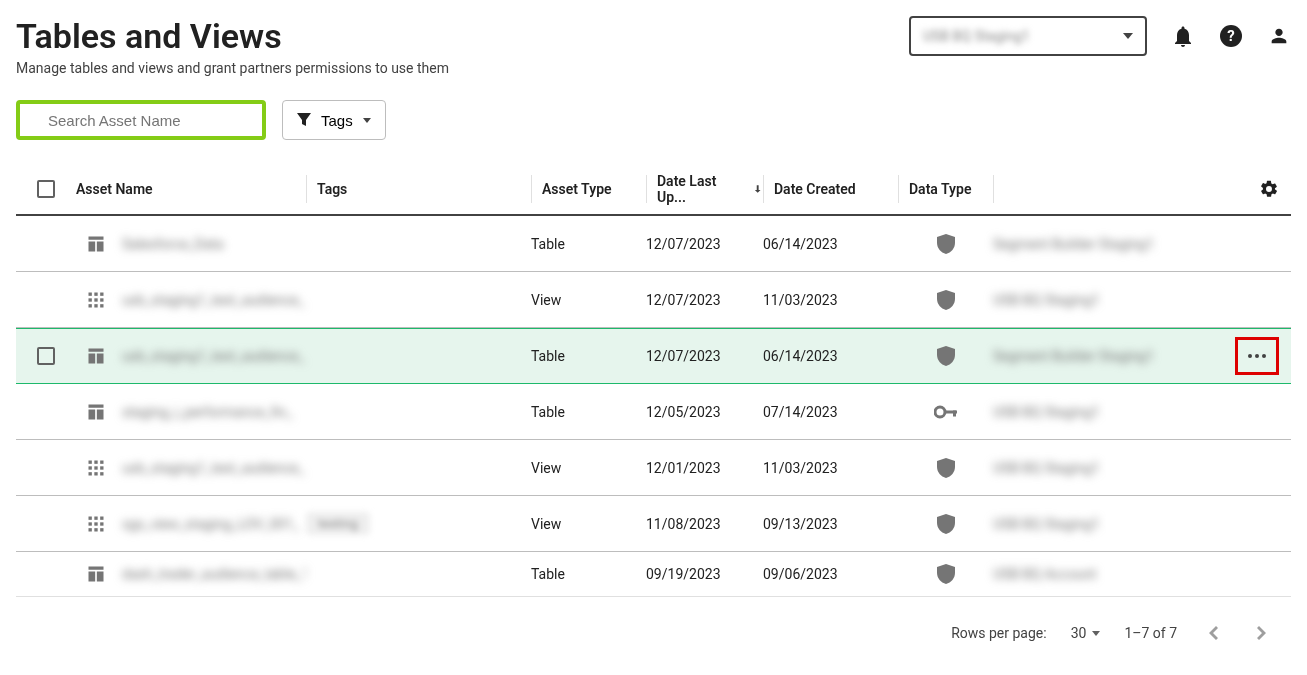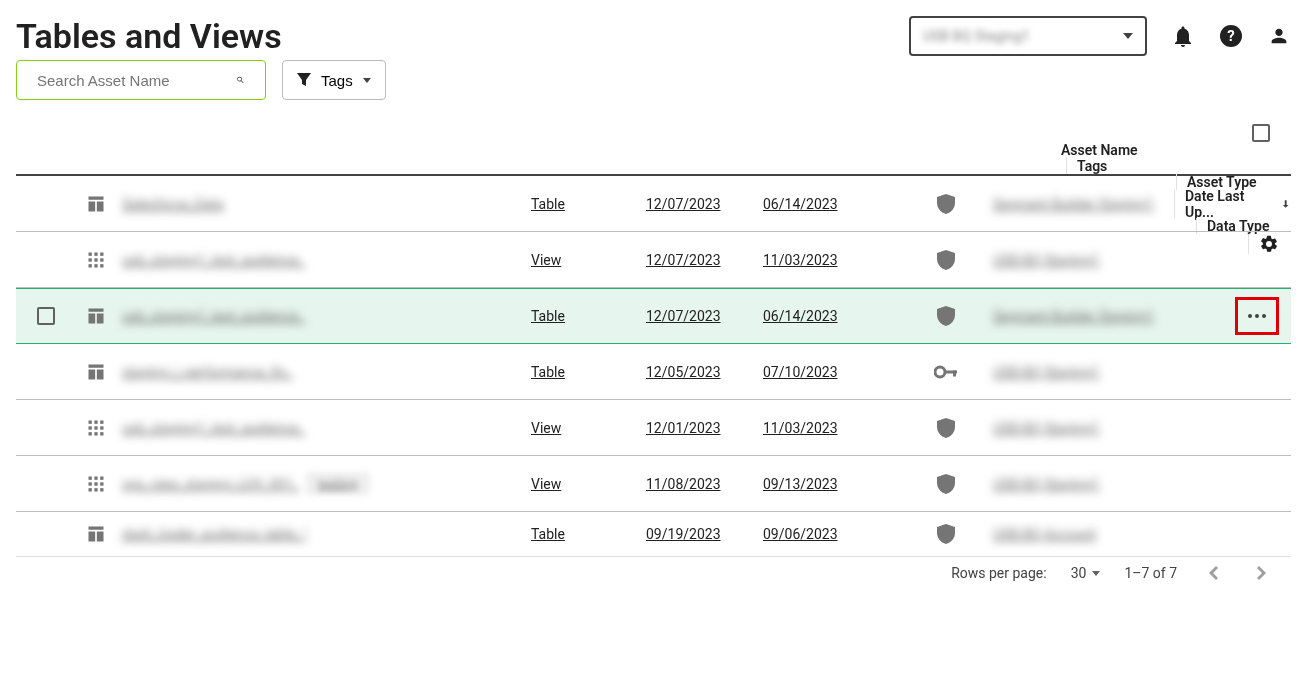--- a/index.html
+++ b/index.html
@@ -8,45 +8,45 @@
 .header-row { display: flex; justify-content: space-between; align-items: flex-start; margin-bottom: 0; gap: 41px; }
 .title-area { }
 .page-title { font-size: 34px; font-weight: 600; margin-bottom: 4px; }
 .page-subtitle { font-size: 14px; color: #424242; margin-bottom: 24px; }
 .header-actions { display: flex; align-items: center; gap: 24px; }
 .dataset-select { width: 238px; height: 40px; border: 2px solid #424242; border-radius: 4px; display: flex; align-items: center; justify-content: space-between; padding: 0 12px; background: #fff; cursor: pointer; }
 .dataset-select .label { color: #888; filter: blur(3px); font-size: 14px; }
 .icon-btn { width: 24px; height: 24px; display: flex; align-items: center; justify-content: center; cursor: pointer; }
 svg { display: block; }
 .controls-row { display: flex; gap: 16px; margin-bottom: 24px; }
-.search-box { width: 250px; height: 40px; border: 1px solid #84cc16; border-radius: 4px; display: flex; align-items: center; padding: 0 20px; }
+.search-box { width: 250px; height: 40px; border: 4px solid #84cc16; border-radius: 4px; display: flex; align-items: center; padding: 0 28px; }
 .search-box input { border: none; outline: none; flex: 1; font-size: 15px; color: #666; }
 .tags-btn { height: 40px; border: 1px solid #bdbdbd; border-radius: 4px; display: flex; align-items: center; padding: 0 14px; gap: 10px; background: #fff; cursor: pointer; font-size: 15px; }
 .table-wrap { }
-.thead { display: flex; align-items: flex-end; height: 52px; border-bottom: 2px solid #424242; font-size: 14px; font-weight: 600; flex-direction: column; }
+.thead { display: flex; align-items: center; height: 52px; border-bottom: 2px solid #424242; font-size: 14px; font-weight: 600; }
 .col-check { width: 60px; display: flex; align-items: center; justify-content: center; }
 .col-asset { width: 230px; padding-left: 0; display:flex; align-items:center; }
 .col-tags { width: 225px; display:flex; align-items:center; }
 .col-type { width: 115px; display:flex; align-items:center; }
 .col-updated { width: 117px; display:flex; align-items:center; gap:20px; }
 .col-created { width: 135px; display:flex; align-items:center; }
 .col-datatype { width: 95px; display:flex; align-items:center; }
 .col-owned { width: 165px; display:flex; align-items:center; }
 .col-actions { flex: 1; display:flex; align-items:center; justify-content:flex-end; padding-right: 12px; }
 .thead .sep { border-left: 1px solid #e0e0e0; height: 28px; padding-left: 10px; }
-.trow { display: flex; align-items: center; height: 56px; border-bottom: 1px solid #bdbdbd; font-size: 14px; position: relative; text-decoration: underline; }
+.trow { display: flex; align-items: center; height: 56px; border-bottom: 1px solid #bdbdbd; font-size: 14px; position: relative; }
 .trow.selected { background: #e6f5ed; border-top: 1px solid #1db96b; border-bottom: 1px solid #1db96b; }
 .trow.last { border-bottom: none; height: 44px; }
 .row-icon { margin-right: 16px; }
 .blur { filter: blur(4px); color: #777; white-space: nowrap; overflow: hidden; }
 .asset-cell { display: flex; align-items: center; padding-left: 10px; }
 .checkbox { width: 18px; height: 18px; border: 2px solid #616161; border-radius: 2px; }
 .tag-chip { background: #eee; border-radius: 4px; padding: 4px 12px; filter: blur(3px); color:#888; font-size:13px; }
 .more-box { border: 3px solid #d00; width: 44px; height: 38px; display: flex; align-items: center; justify-content: center; background: #e6f5ed; }
-.pagination { display: flex; align-items: center; justify-content: flex-end; gap: 24px; padding: 4px 18px 4px 0; font-size: 14px; color: #424242; border-top: 1px solid #e0e0e0; }
+.pagination { display: flex; align-items: center; justify-content: flex-end; gap: 24px; padding: 24px 18px 4px 0; font-size: 14px; color: #424242; border-top: 1px solid #e0e0e0; }
 .page-size { display: flex; align-items: center; gap: 6px; }
 .pager-btn { width: 24px; height: 24px; display: flex; align-items: center; justify-content: center; cursor: pointer; }
 </style>
 </head>
 <body>
 <div class="page">
 
 <div class="header-row">
   <div class="title-area">
     <h1 class="page-title">Tables and Views</h1>
@@ -70,20 +70,21 @@
           </svg>
     </div>
     <div class="icon-btn">
       <svg width="22" height="22" viewBox="0 0 24 24">
             <path d="M12 12c2.21 0 4-1.79 4-4s-1.79-4-4-4-4 1.79-4 4 1.79 4 4 4zm0 2c-2.67 0-8 1.34-8 4v2h16v-2c0-2.66-5.33-4-8-4z" fill="#212121"></path>
           </svg>
     </div>
   </div>
 </div>
 
+<p class="page-subtitle">Manage tables and views and grant partners permissions to use them</p>
 
 <div class="controls-row">
   <div class="search-box">
     <input type="text" placeholder="Search Asset Name" style="">
     <svg width="20" height="20" viewBox="0 0 24 24">
           <path d="M15.5 14h-.79l-.28-.27A6.471 6.471 0 0016 9.5 6.5 6.5 0 109.5 16c1.61 0 3.09-.59 4.23-1.57l.27.28v.79l5 4.99L20.49 19l-4.99-5zm-6 0C7.01 14 5 11.99 5 9.5S7.01 5 9.5 5 14 7.01 14 9.5 11.99 14 9.5 14z" fill="#424242"></path>
         </svg>
   </div>
   <button class="tags-btn">
     <svg width="14" height="14" viewBox="0 0 14 14">
@@ -103,20 +104,21 @@
         </div>
     <div class="col-asset">Asset Name</div>
     <div class="col-tags sep">Tags</div>
     <div class="col-type sep">Asset Type</div>
     <div class="col-updated sep">
       <span>Date Last Up...</span>
       <svg width="14" height="14" viewBox="0 0 24 24">
             <path d="M12 20l-6-6h4V4h4v10h4z" fill="#424242"></path>
           </svg>
     </div>
+    <div class="col-created sep">Date Created</div>
     <div class="col-datatype sep">Data Type</div>
     <div class="col-actions sep">
       <svg width="20" height="20" viewBox="0 0 24 24">
             <path d="M19.14 12.94c.04-.3.06-.61.06-.94 0-.32-.02-.64-.07-.94l2.03-1.58a.5.5 0 00.12-.64l-1.92-3.32a.5.5 0 00-.61-.22l-2.39.96a7.03 7.03 0 00-1.62-.94l-.36-2.54A.5.5 0 0014 2h-4a.5.5 0 00-.5.42l-.36 2.54c-.59.24-1.13.56-1.62.94l-2.39-.96a.5.5 0 00-.61.22L2.6 8.48a.5.5 0 00.12.64l2.03 1.58c-.05.3-.07.62-.07.94 0 .33.02.64.06.94l-2.03 1.58a.5.5 0 00-.12.64l1.92 3.32c.14.24.43.34.68.22l2.39-.96c.49.38 1.03.7 1.62.94l.36 2.54c.4.24.25.42.5.42h4c.25 0 .46-.18.5-.42l.36-2.54c.59-.24 1.13-.56 1.62-.94l2.39.96c.25.12.54.02.68-.22l1.92-3.32a.5.5 0 00-.12-.64l-2.03-1.58zM12 15.6A3.6 3.6 0 1112 8.4a3.6 3.6 0 010 7.2z" fill="#212121"></path>
           </svg>
     </div>
   </div>
   <div id="tbody">
         <div class="trow">
           <div class="col-check"></div>
@@ -222,21 +224,21 @@
             <span class="row-icon">
               <svg width="20" height="20" viewBox="0 0 24 24">
                 <path d="M3 3h18v4H3zM3 9h8v12H3zM13 9h8v12h-8z" fill="#757575"></path>
               </svg>
             </span>
             <span class="blur">staging_i_performance_fin_</span>
           </div>
           <div class="col-tags"></div>
           <div class="col-type">Table</div>
           <div class="col-updated">12/05/2023</div>
-          <div class="col-created">07/10/2023</div>
+          <div class="col-created">07/14/2023</div>
           <div class="col-datatype" style="justify-content: center;">
             <span>
               <svg width="24" height="14" viewBox="0 0 24 14">
                 <circle cx="6" cy="7" r="5" fill="none" stroke="#757575" stroke-width="3"></circle>
                 <rect x="10" y="5.5" width="13" height="3" fill="#757575"></rect>
                 <rect x="19" y="5.5" width="3" height="6" fill="#757575"></rect>
               </svg>
             </span>
           </div>
           <div class="col-owned">

